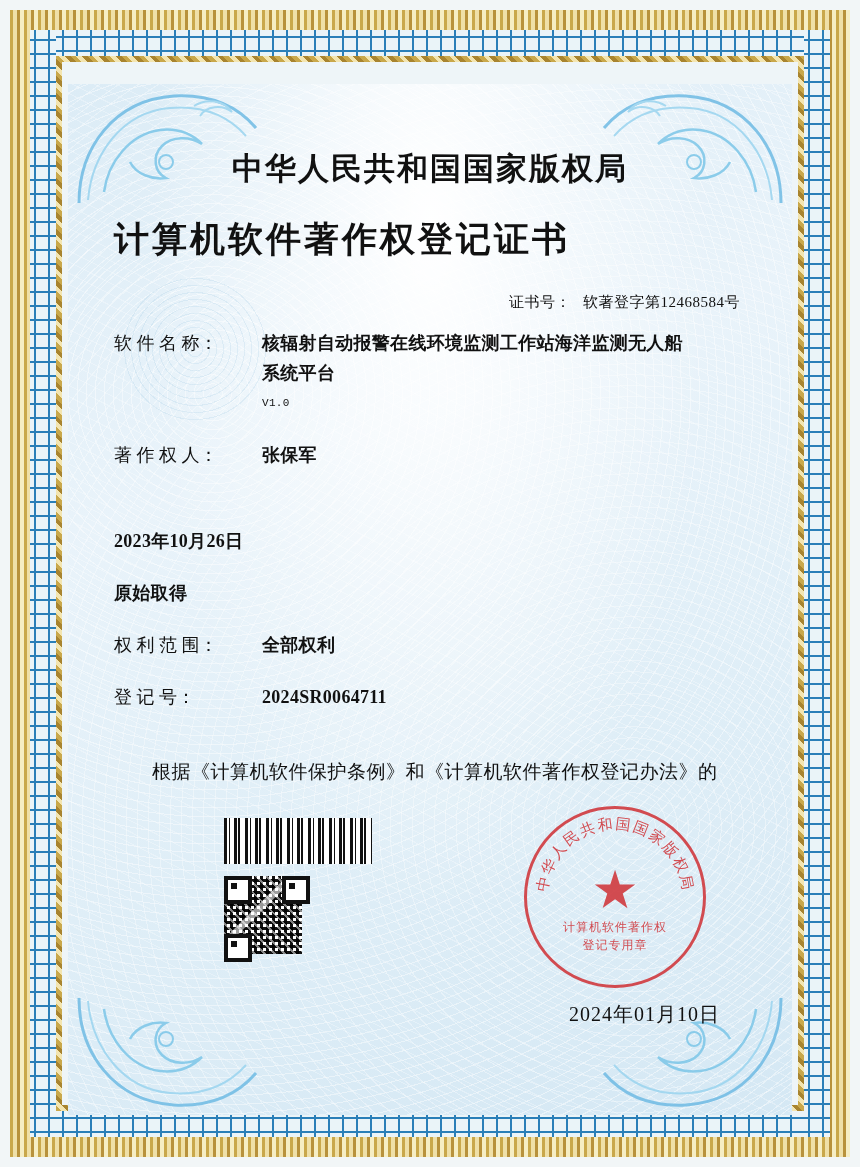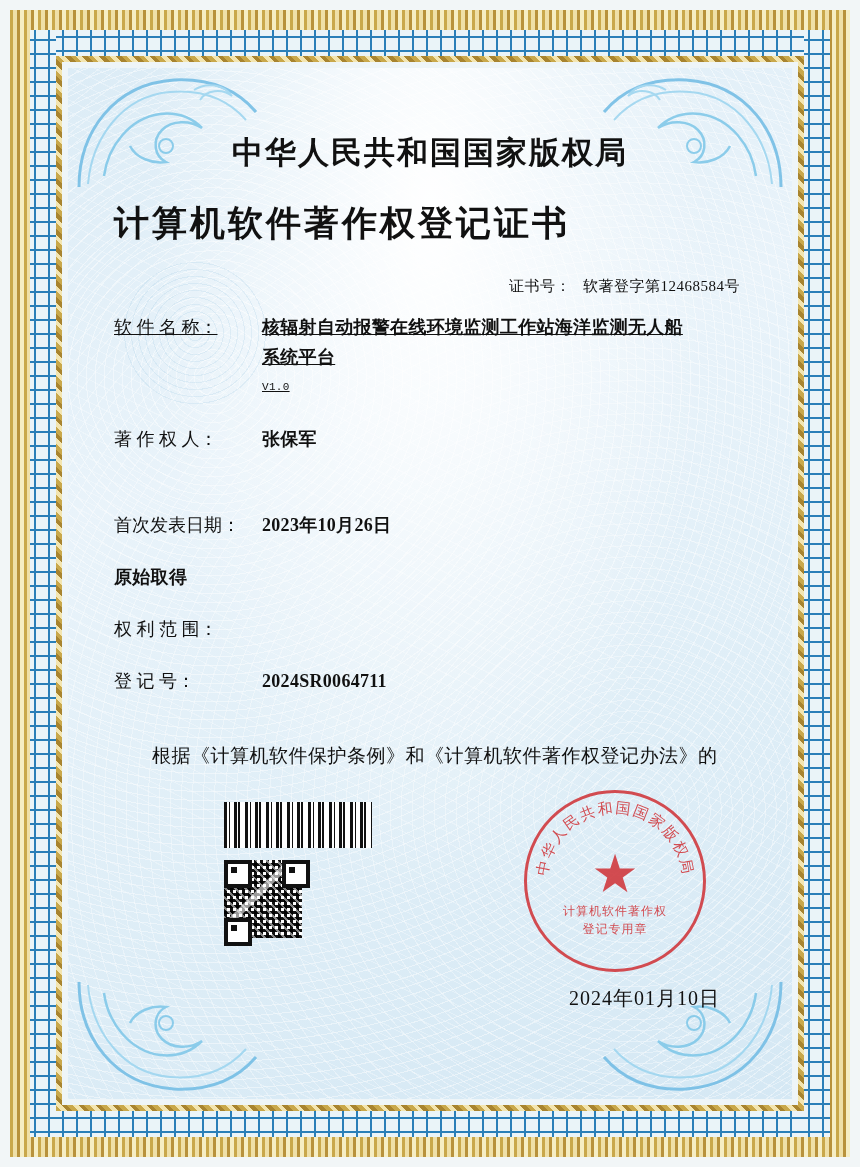--- a/index.html
+++ b/index.html
@@ -58,21 +58,21 @@
     width: 748px; height: 1055px;
     border: 6px solid;
     border-image: repeating-linear-gradient(45deg,
         #c9a84b 0 4px, #f3e5b0 4px 8px, #a8842f 8px 12px) 6;
     box-sizing: border-box;
   }
 
   
   .inner {
     position: absolute;
-    left: 68px; top: 68px;
+    left: 68px; top: 84px;
     width: 724px; height: 1031px;
     background:
       radial-gradient(ellipse at 50% 14%, #ffffff 0%, rgba(255,255,255,0) 55%),
       linear-gradient(160deg, #dcecf6 0%, #e9f3fa 35%, #dfeef7 65%, #d5e8f4 100%);
     box-sizing: border-box;
     overflow: hidden;
   }
   
   .inner::before {
     content: "";
@@ -317,48 +317,48 @@
 
     <div class="content">
 
       <div class="title-main">中华人民共和国国家版权局</div>
       <div class="title-sub">计算机软件著作权登记证书</div>
 
       <div class="cert-no">
         <span class="cn-label">证书号：</span><span>软著登字第12468584号</span>
       </div>
 
-      <div class="field" style="text-decoration:underline;">
+      <div class="field" style="">
         <div class="lbl">软 件 名 称：</div>
         <div class="val">
           <span>核辐射自动报警在线环境监测工作站海洋监测无人船</span>
           <span class="line2">系统平台</span>
           <span class="line3">V1.0</span>
         </div>
       </div>
 
       <div class="field tight">
         <div class="lbl">著 作 权 人：</div>
         <div class="val">张保军</div>
       </div>
 
       <div class="gap-lg"></div>
 
 
       <div class="field tight">
-        <div class="lbl">首次发表日期：</div>
         <div class="val">2023年10月26日</div>
       </div>
 
       <div class="field tight">
         <div class="val">原始取得</div>
       </div>
 
       <div class="field tight">
         <div class="lbl">权 利 范 围：</div>
+        <div class="val">全部权利</div>
       </div>
 
       <div class="field tight">
         <div class="lbl">登 记 号：</div>
         <div class="val">2024SR0064711</div>
       </div>
 
       <div class="para">根据《计算机软件保护条例》和《计算机软件著作权登记办法》的</div>
 
       <div class="codes">

